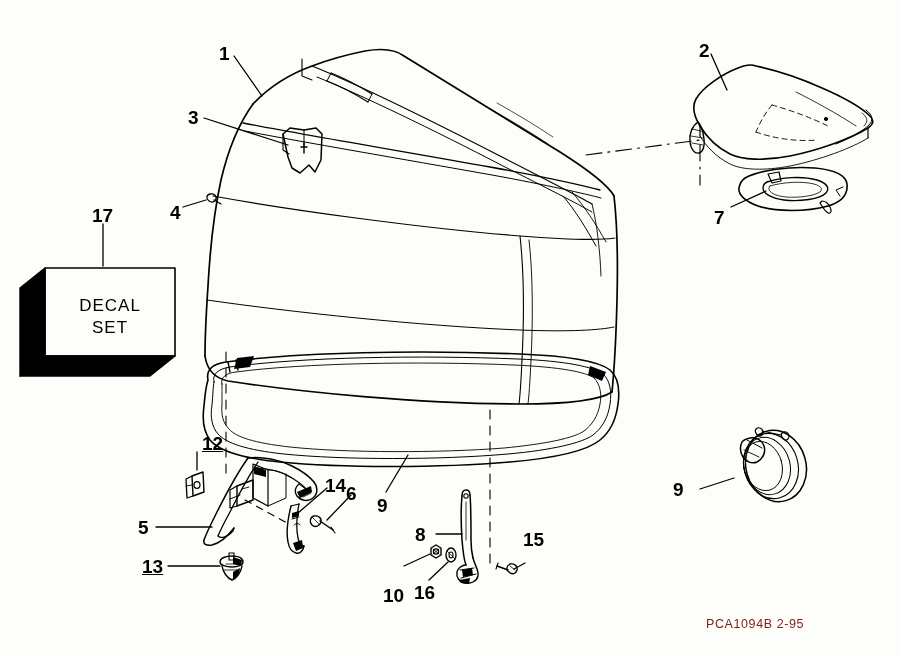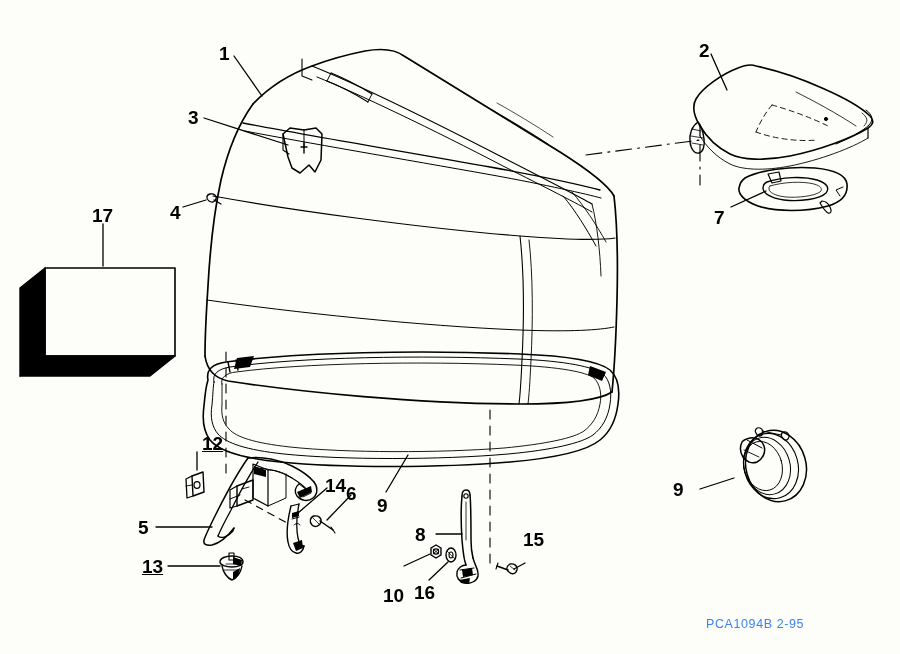--- a/index.html
+++ b/index.html
@@ -42,21 +42,21 @@
     letter-spacing: 1px;
     color: #000;
     text-align: center;
     white-space: nowrap;
   }
   .footer-code {
     position: absolute;
     font-family: "Liberation Sans", sans-serif;
     font-size: 12.5px;
     letter-spacing: 0.6px;
-    color: #3b82f6;
+    color: #7f1d1d;
     white-space: nowrap;
   }
 </style>
 </head>
 <body>
 
 <div id="sheet">
 
   <svg class="layer" viewBox="0 0 900 654">
     <g fill="none" stroke="#000" stroke-width="1.6" stroke-linejoin="round" stroke-linecap="round">
@@ -407,20 +407,22 @@
 
         <path d="M45,268 L20,288 L20,376 L45,356 Z" fill="#000" stroke="#000" stroke-width="1.4"></path>
 
         <path d="M20,376 L45,356 L175,356 L150,376 Z" fill="#000" stroke="#000" stroke-width="1.4"></path>
       </g>
       <path d="M103,224 L103,266" stroke-width="1.3"></path>
 
     </g>
   </svg>
 
+  <div class="decal-text" style="left:45px; top:296px; width:130px;">DECAL</div>
+  <div class="decal-text" style="left:45px; top:318px; width:130px;">SET</div>
 
   <div class="callout" style="left:219px; top:44px;">1</div>
   <div class="callout" style="left:699px; top:41px;">2</div>
   <div class="callout" style="left:188px; top:108px;">3</div>
   <div class="callout" style="left:170px; top:203px;">4</div>
   <div class="callout" style="left:138px; top:518px;">5</div>
   <div class="callout" style="left:346px; top:484px;">6</div>
   <div class="callout" style="left:714px; top:208px;">7</div>
   <div class="callout" style="left:415px; top:525px;">8</div>
   <div class="callout" style="left:377px; top:496px;">9</div>

